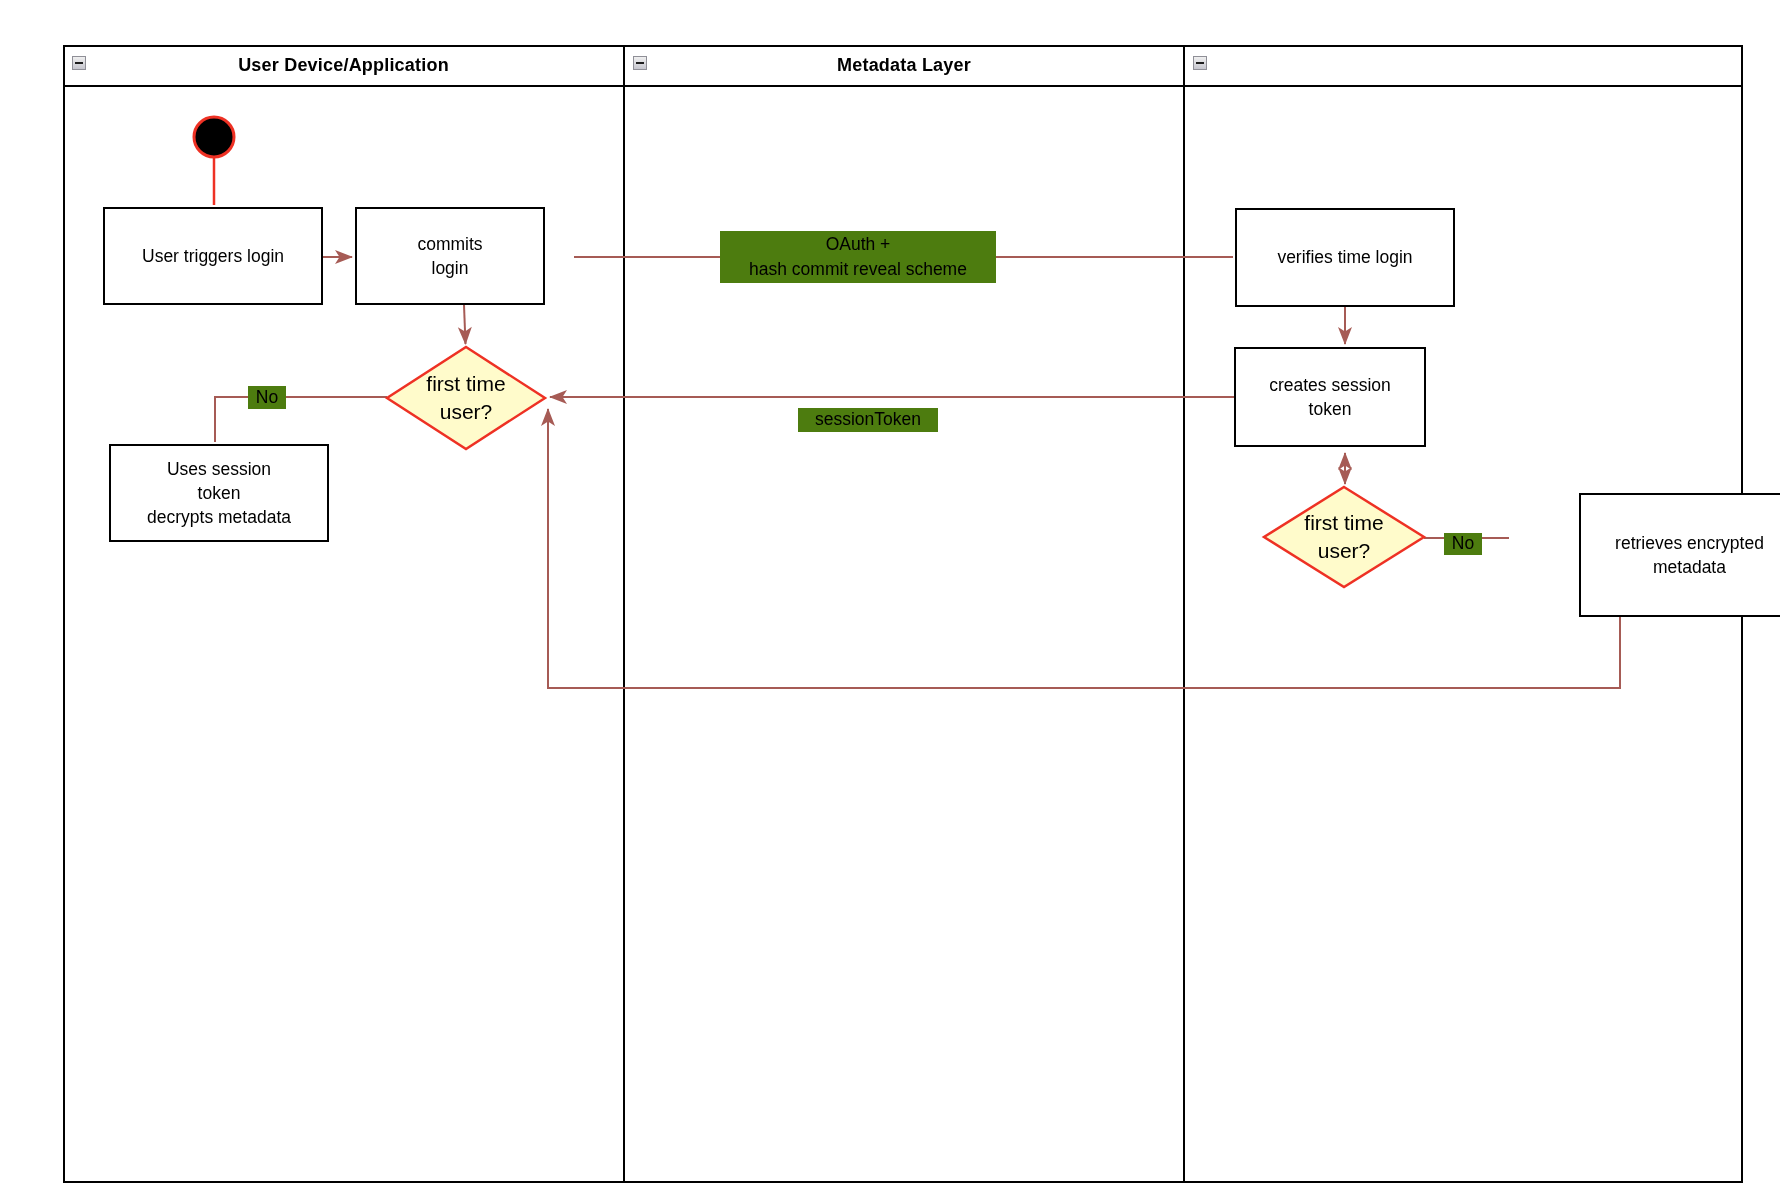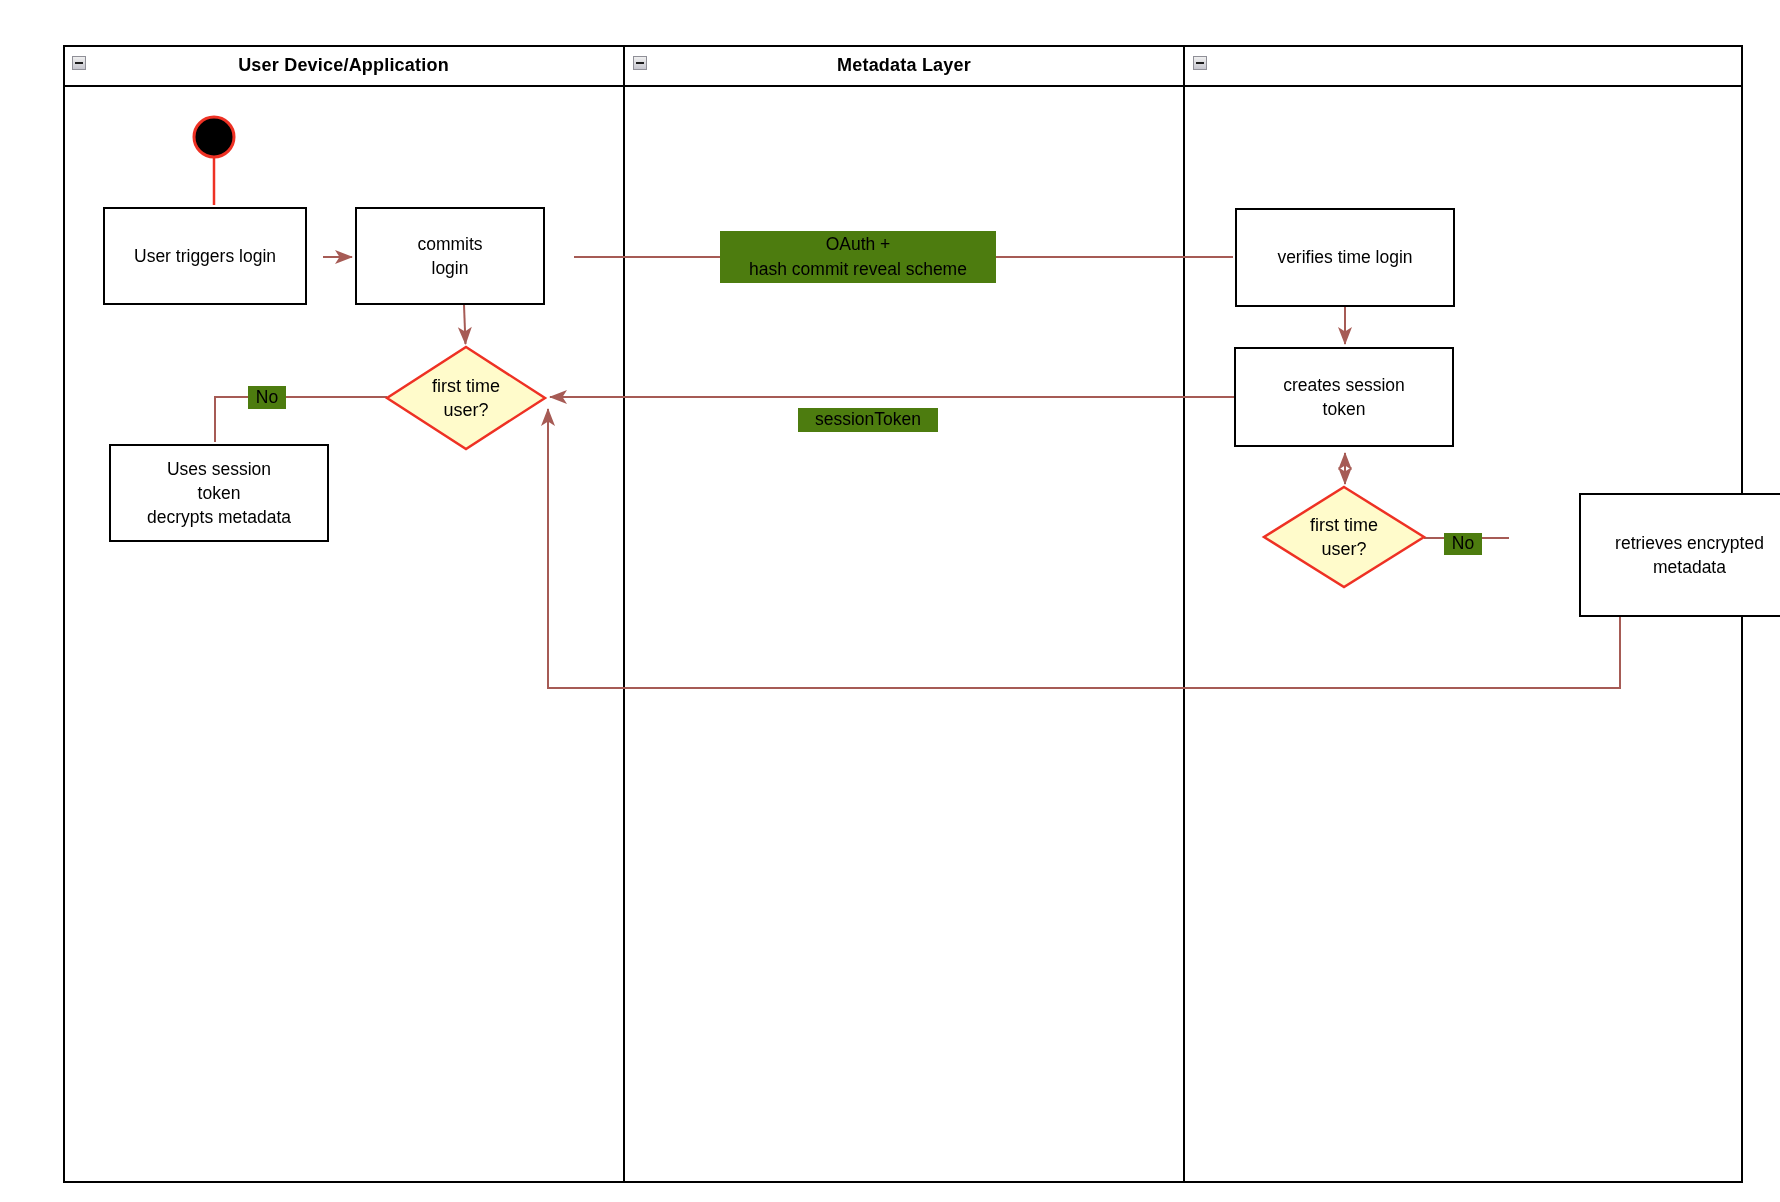--- a/index.html
+++ b/index.html
@@ -20,21 +20,21 @@
             display:flex;align-items:center;justify-content:center;z-index:3;cursor:pointer;}
   .collapse .bar{width:8px;height:2px;background:#1d1d1d;}
 
   svg.overlay{position:absolute;left:0;top:0;z-index:2;}
 
   .node{position:absolute;border:2px solid #000;background:#fff;box-sizing:border-box;
         display:flex;align-items:center;justify-content:center;text-align:center;
         font-size:17.5px;line-height:1.38;white-space:pre-line;z-index:3;}
 
   .diamond-label{position:absolute;display:flex;align-items:center;justify-content:center;
-        text-align:center;font-size:18px;line-height:1.35;white-space:pre-line;z-index:3;}
+        text-align:center;font-size:21px;line-height:1.35;white-space:pre-line;z-index:3;}
 
   .edge-label{position:absolute;background:#4d7c0f;display:flex;align-items:center;
         justify-content:center;text-align:center;font-size:17.5px;line-height:1.45;
         white-space:pre-line;z-index:4;}
 </style>
 </head>
 <body>
 
 <div id="canvas">
 
@@ -87,34 +87,34 @@
     <path d="M1345,467 L1345,484" stroke="#A65B55" stroke-width="2" fill="none" marker-end="url(#arrowBrick)"></path>
 
     <path d="M1424,538 L1509,538" stroke="#A65B55" stroke-width="2" fill="none"></path>
 
     <path d="M1620,593 L1620,688 L548,688 L548,409" stroke="#A65B55" stroke-width="2" fill="none" marker-end="url(#arrowBrick)"></path>
 
     <polygon points="466,347 545,398 466,449 387,398" fill="#FFFBCB" stroke="#EE3124" stroke-width="2.5"></polygon>
     <polygon points="1344,487 1424,537 1344,587 1264,537" fill="#FFFBCB" stroke="#EE3124" stroke-width="2.5"></polygon>
   </svg>
 
-  <div class="node" style="left:103px;top:207px;width:204px;height:98px;">
+  <div class="node" style="left:103px;top:207px;width:220px;height:98px;">
     <span>User triggers login</span>
   </div>
 
   <div class="node" style="left:355px;top:207px;width:190px;height:98px;">
     <span>commits
 login</span>
   </div>
 
   <div class="node" style="left:1235px;top:208px;width:220px;height:99px;">
     <span>verifies time login</span>
   </div>
 
-  <div class="node" style="left:1234px;top:347px;width:220px;height:100px;align-items:center;">
+  <div class="node" style="left:1234px;top:347px;width:192px;height:100px;align-items:center;">
     <span>creates session
 token</span>
   </div>
 
   <div class="node" style="left:109px;top:444px;width:220px;height:98px;">
     <span>Uses session
 token
 decrypts metadata</span>
   </div>
 

